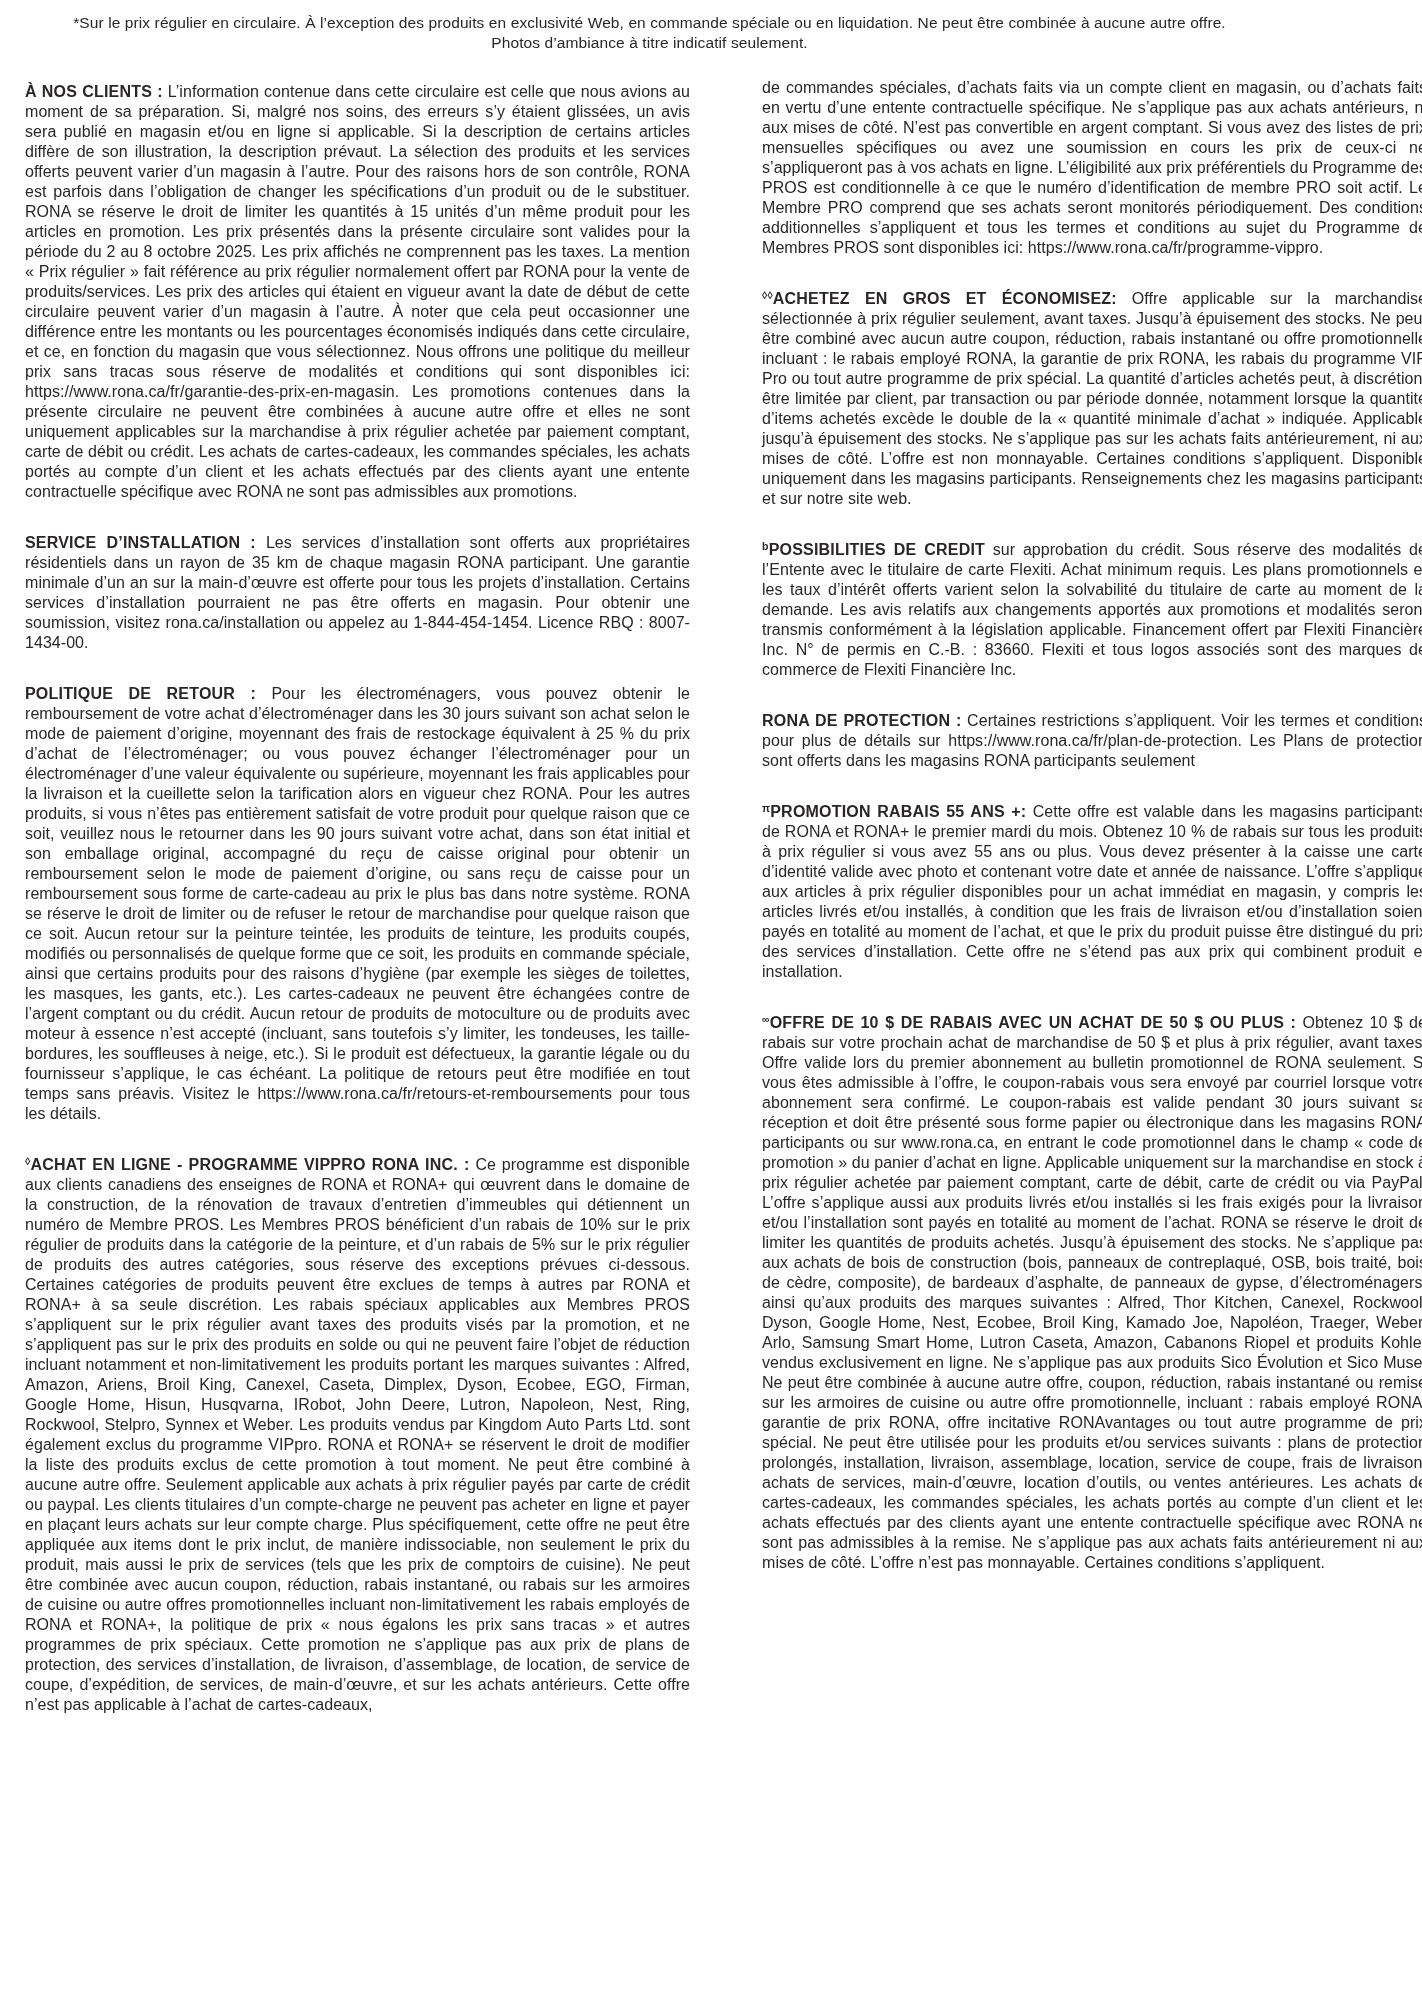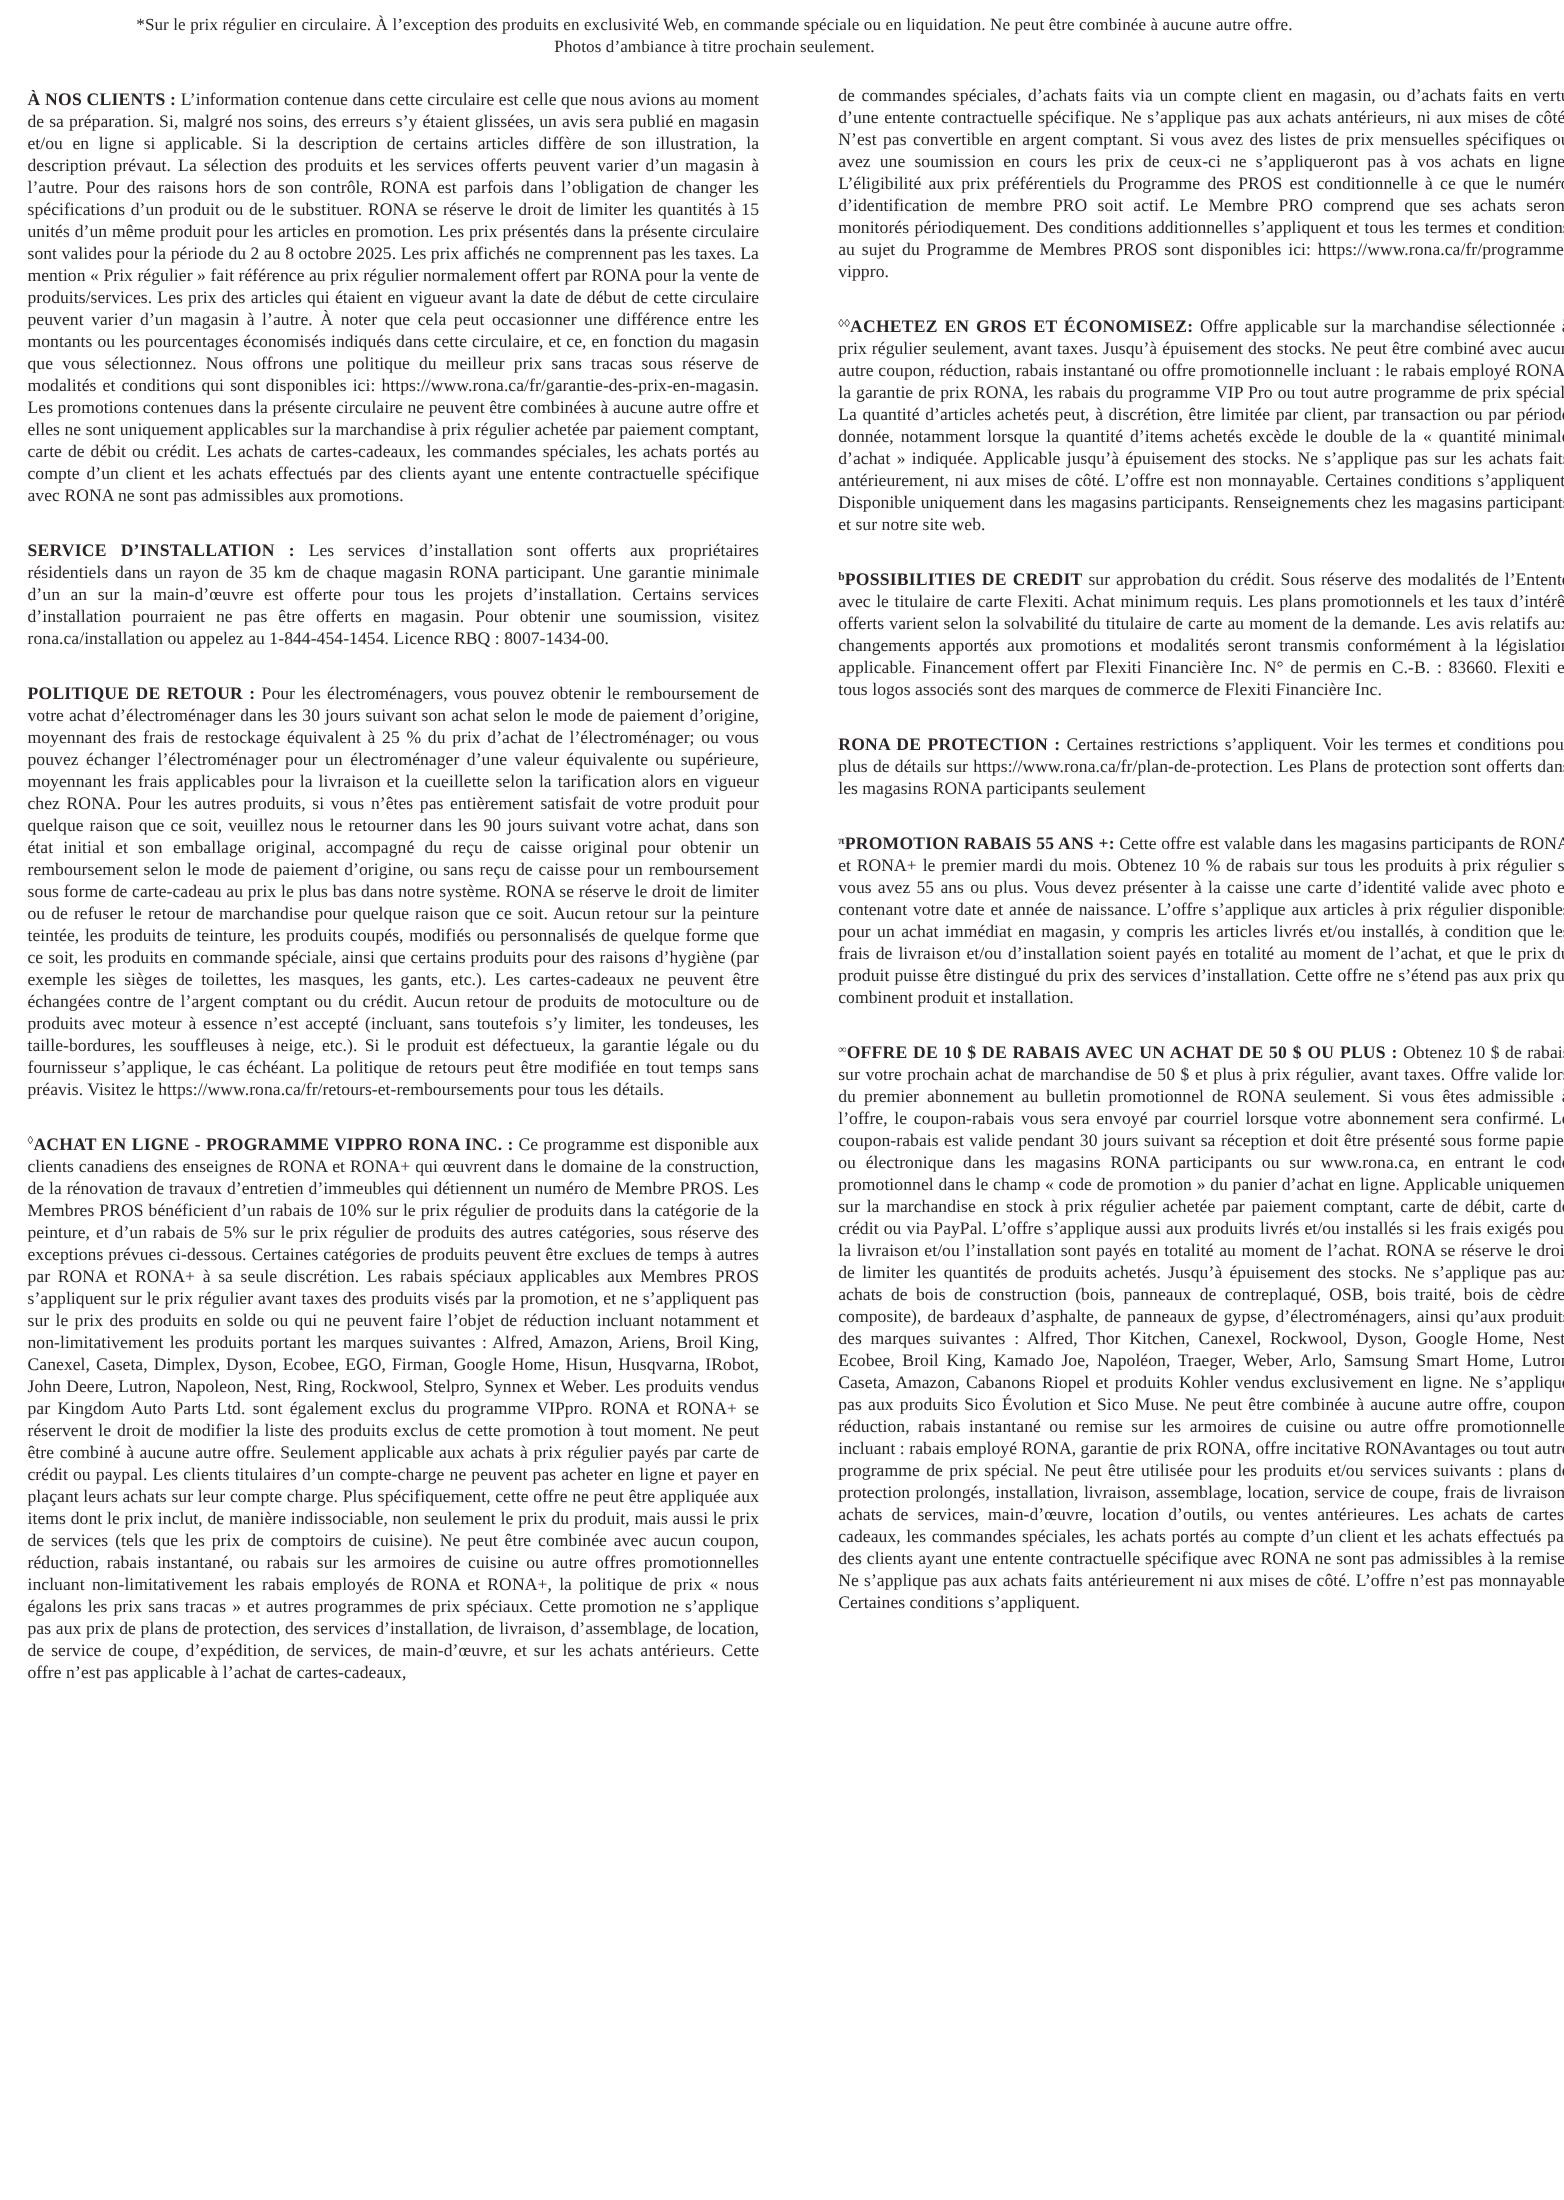--- a/index.html
+++ b/index.html
@@ -2,21 +2,21 @@
 <html lang="fr"><head>
 <meta charset="utf-8">
 <style>
   html,body{margin:0;padding:0;}
   body{
     width:1422px;height:2000px;overflow:hidden;background:#ffffff;
     color:#2a2627;
     font-family:"Liberation Sans","DejaVu Sans",sans-serif;
     -webkit-font-smoothing:antialiased;
   }
-  .page{box-sizing:border-box;width:1294px;padding:13px 20px 0 25px;font-family:Liberation Serif, serif;}
+  .page{box-sizing:border-box;width:1294px;padding:13px 20px 0 25px;}
   .hdr{
     text-align:center;font-size:15.5px;line-height:20px;letter-spacing:.1px;
     margin:0 0 25px 0;
   }
   .hdr strong{font-weight:bold;}
   .cols{display:flex;gap:72px;align-items:flex-start;}
   .col{width:665px;flex:0 0 665px;}
   p.lp{
     margin:0 0 27px 0;
     font-size:16px;line-height:20px;text-align:justify;
@@ -26,21 +26,21 @@
   .ph{font-weight:bold;letter-spacing:.2px;}
   .sup{font-size:10.5px;vertical-align:5px;font-weight:bold;}
 </style>
 </head>
 <body>
 
 <div class="page">
 
   <div class="hdr">
     <div>*Sur le prix régulier en circulaire. À l’exception des produits en exclusivité Web, en commande spéciale ou en liquidation. Ne peut être combinée à aucune autre offre.</div>
-    <div>Photos d’ambiance à titre prochain seulement.</div>
+    <div>Photos d’ambiance à titre indicatif seulement.</div>
   </div>
 
   <div class="cols">
 
     <div class="col">
       <p class="lp"><strong class="ph"><span class="sup"></span><span>À NOS CLIENTS :</span></strong> <span>L’information contenue dans cette circulaire est celle que nous avions au moment de sa préparation. Si, malgré nos soins, des erreurs s’y étaient glissées, un avis sera publié en magasin et/ou en ligne si applicable. Si la description de certains articles diffère de son illustration, la description prévaut. La sélection des produits et les services offerts peuvent varier d’un magasin à l’autre. Pour des raisons hors de son contrôle, RONA est parfois dans l’obligation de changer les spécifications d’un produit ou de le substituer. RONA se réserve le droit de limiter les quantités à 15 unités d’un même produit pour les articles en promotion. Les prix présentés dans la présente circulaire sont valides pour la période du 2 au 8 octobre 2025. Les prix affichés ne comprennent pas les taxes. La mention « Prix régulier » fait référence au prix régulier normalement offert par RONA pour la vente de produits/services. Les prix des articles qui étaient en vigueur avant la date de début de cette circulaire peuvent varier d’un magasin à l’autre. À noter que cela peut occasionner une différence entre les montants ou les pourcentages économisés indiqués dans cette circulaire, et ce, en fonction du magasin que vous sélectionnez. Nous offrons une politique du meilleur prix sans tracas sous réserve de modalités et conditions qui sont disponibles ici: https://www.rona.ca/fr/garantie-des-prix-en-magasin. Les promotions contenues dans la présente circulaire ne peuvent être combinées à aucune autre offre et elles ne sont uniquement applicables sur la marchandise à prix régulier achetée par paiement comptant, carte de débit ou crédit. Les achats de cartes-cadeaux, les commandes spéciales, les achats portés au compte d’un client et les achats effectués par des clients ayant une entente contractuelle spécifique avec RONA ne sont pas admissibles aux promotions.</span></p>
 
       <p class="lp"><strong class="ph"><span class="sup"></span><span>SERVICE D’INSTALLATION :</span></strong> <span>Les services d’installation sont offerts aux propriétaires résidentiels dans un rayon de 35 km de chaque magasin RONA participant. Une garantie minimale d’un an sur la main-d’œuvre est offerte pour tous les projets d’installation. Certains services d’installation pourraient ne pas être offerts en magasin. Pour obtenir une soumission, visitez rona.ca/installation ou appelez au 1-844-454-1454. Licence RBQ : 8007-1434-00.</span></p>
 
       <p class="lp"><strong class="ph"><span class="sup"></span><span>POLITIQUE DE RETOUR :</span></strong> <span>Pour les électroménagers, vous pouvez obtenir le remboursement de votre achat d’électroménager dans les 30 jours suivant son achat selon le mode de paiement d’origine, moyennant des frais de restockage équivalent à 25 % du prix d’achat de l’électroménager; ou vous pouvez échanger l’électroménager pour un électroménager d’une valeur équivalente ou supérieure, moyennant les frais applicables pour la livraison et la cueillette selon la tarification alors en vigueur chez RONA. Pour les autres produits, si vous n’êtes pas entièrement satisfait de votre produit pour quelque raison que ce soit, veuillez nous le retourner dans les 90 jours suivant votre achat, dans son état initial et son emballage original, accompagné du reçu de caisse original pour obtenir un remboursement selon le mode de paiement d’origine, ou sans reçu de caisse pour un remboursement sous forme de carte-cadeau au prix le plus bas dans notre système. RONA se réserve le droit de limiter ou de refuser le retour de marchandise pour quelque raison que ce soit. Aucun retour sur la peinture teintée, les produits de teinture, les produits coupés, modifiés ou personnalisés de quelque forme que ce soit, les produits en commande spéciale, ainsi que certains produits pour des raisons d’hygiène (par exemple les sièges de toilettes, les masques, les gants, etc.). Les cartes-cadeaux ne peuvent être échangées contre de l’argent comptant ou du crédit. Aucun retour de produits de motoculture ou de produits avec moteur à essence n’est accepté (incluant, sans toutefois s’y limiter, les tondeuses, les taille-bordures, les souffleuses à neige, etc.). Si le produit est défectueux, la garantie légale ou du fournisseur s’applique, le cas échéant. La politique de retours peut être modifiée en tout temps sans préavis. Visitez le https://www.rona.ca/fr/retours-et-remboursements pour tous les détails.</span></p>

